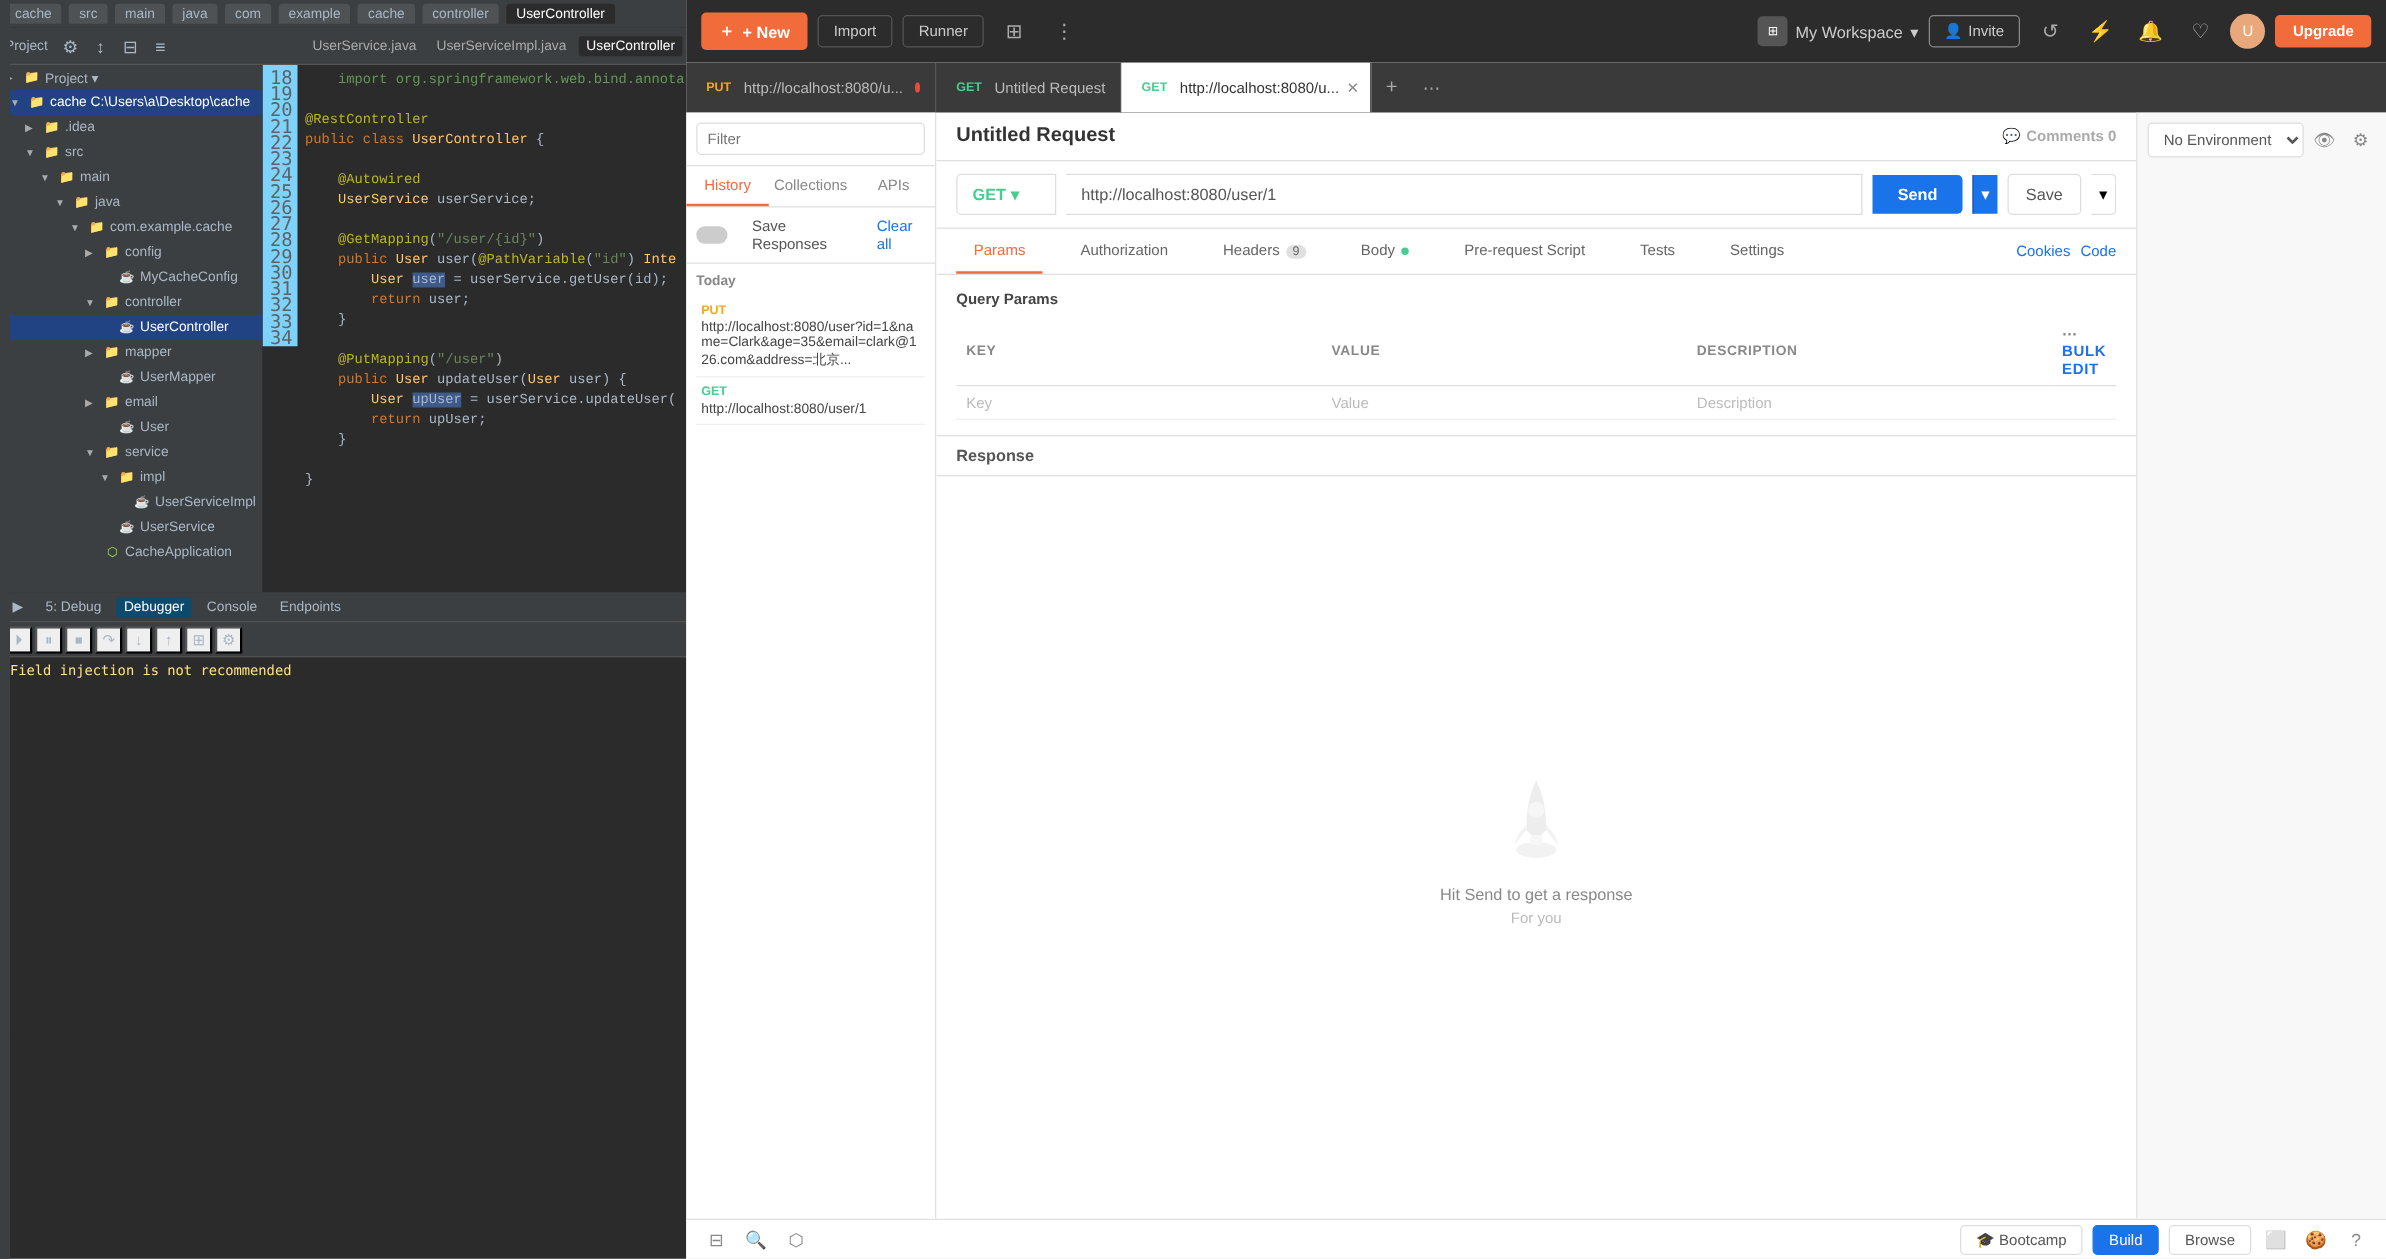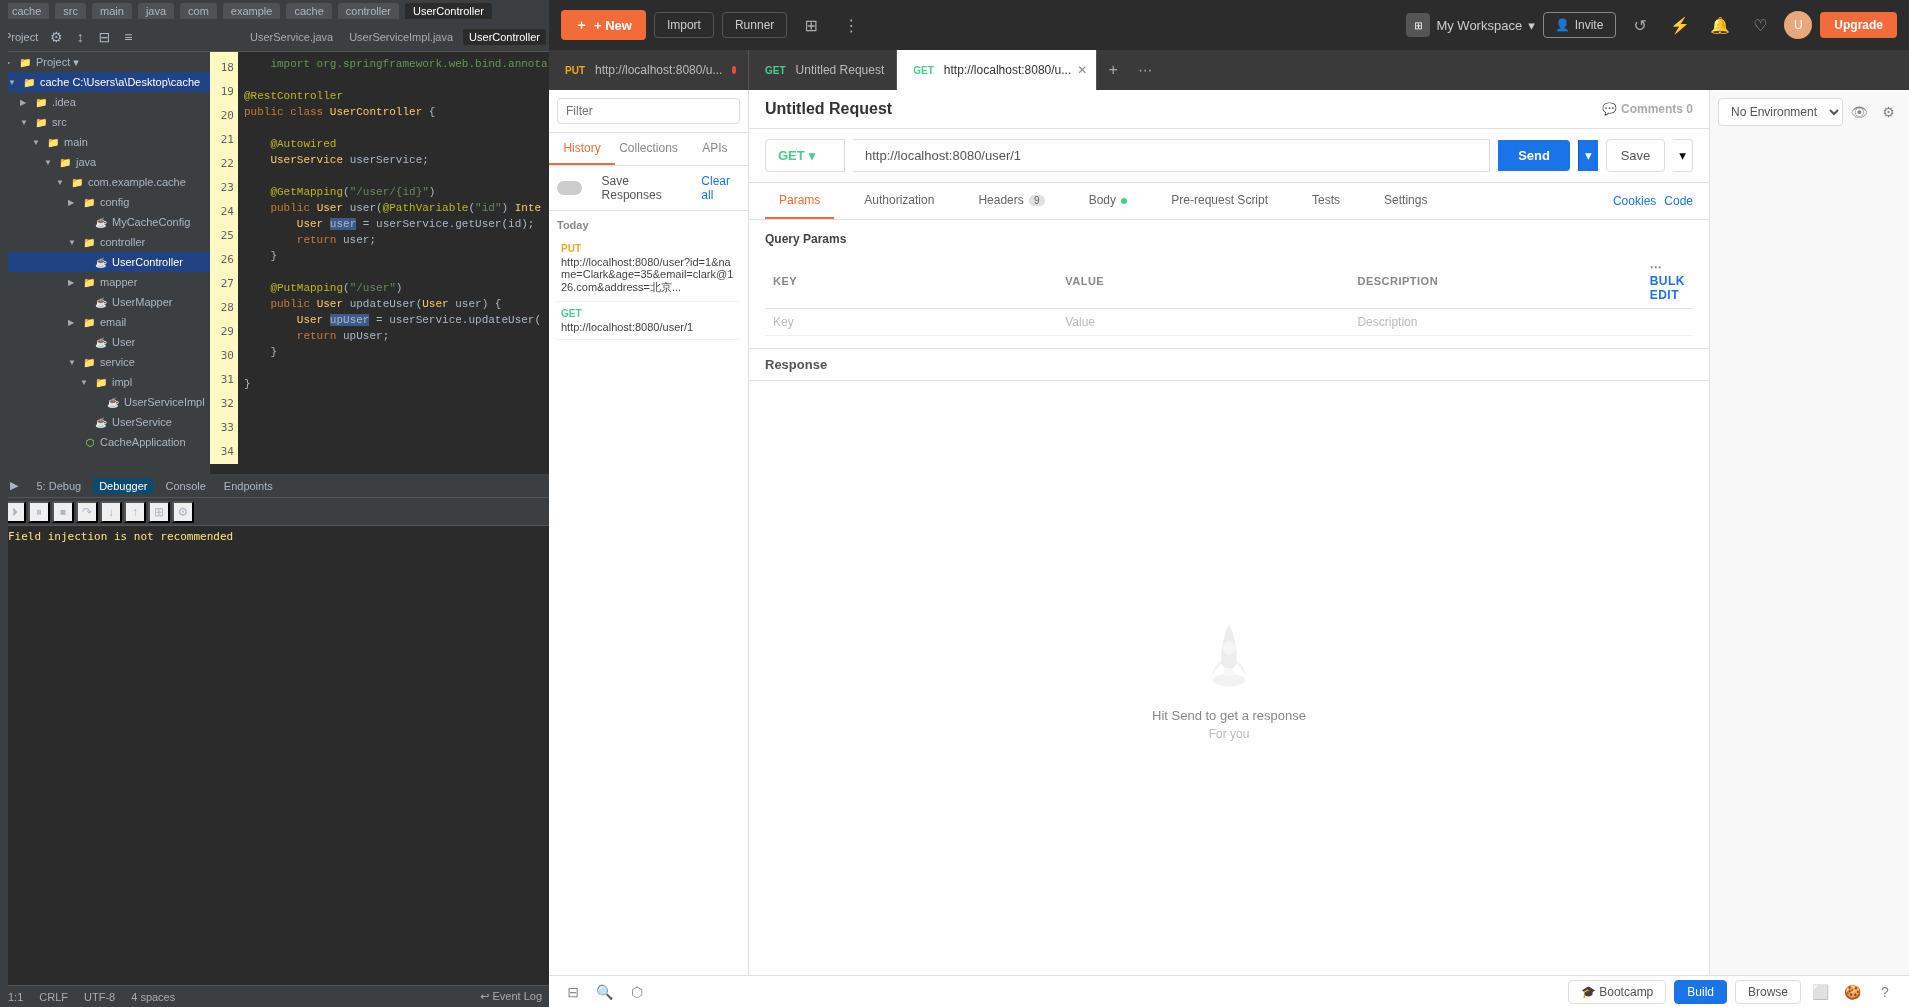--- a/index.html
+++ b/index.html
@@ -1,19 +1,19 @@
 <!DOCTYPE html>
 <html><head>
   <meta charset="utf-8">
   <style>
     * { box-sizing: border-box; margin: 0; padding: 0; }
     body { font-family: -apple-system, BlinkMacSystemFont, 'Segoe UI', sans-serif; font-size: 12px; background: #2b2b2b; color: #a9b7c6; overflow: hidden; width: 1909px; height: 1007px; }
 
     
-    .ide-bg { position: absolute; top: 0; left: 0; width: 550px; height: 1007px; background: #2b2b2b; }
+    .ide-bg { position: absolute; top: 0; left: 0; width: 550px; height: 829px; background: #2b2b2b; }
 
     
     .ide-topbar { position: absolute; top: 0; left: 0; width: 550px; height: 22px; background: #3c3f41; display: flex; align-items: center; padding: 0 4px; gap: 6px; }
     .ide-tab { background: #4e5254; color: #a9b7c6; font-size: 11px; padding: 2px 8px; border-radius: 3px 3px 0 0; cursor: pointer; white-space: nowrap; }
     .ide-tab.active { background: #2b2b2b; color: #fff; }
 
     
     .ide-toolbar { position: absolute; top: 22px; left: 0; width: 550px; height: 30px; background: #3c3f41; display: flex; align-items: center; padding: 0 4px; gap: 4px; border-bottom: 1px solid #555; }
     .ide-toolbar-btn { width: 20px; height: 20px; background: transparent; border: none; color: #a9b7c6; cursor: pointer; display: flex; align-items: center; justify-content: center; font-size: 14px; }
     .kw { color: #cc7832; text-align: right; }
@@ -115,21 +115,21 @@
     .ide-tree { position: absolute; top: 52px; left: 0; width: 210px; height: 422px; background: #3c3f41; overflow: hidden; }
     .tree-item { display: flex; align-items: center; height: 20px; padding-left: 4px; font-size: 11px; color: #a9b7c6; cursor: pointer; gap: 2px; }
     .tree-item.selected { background: #214283; color: #fff; }
     .tree-icon { width: 16px; height: 16px; display: flex; align-items: center; justify-content: center; font-size: 10px; flex-shrink: 0; }
     .tree-folder { color: #8c6822; }
     .tree-java { color: #ffc66d; }
     .expand-icon { color: #aaa; font-size: 8px; width: 12px; }
 
     
     .code-area { position: absolute; top: 52px; left: 210px; width: 338px; height: 422px; background: #2b2b2b; overflow: hidden; }
-    .code-line-nums { position: absolute; left: 0; top: 0; width: 28px; background: #fef9c3; color: #606366; font-size: 11px; font-family: monospace; line-height: 24px; padding: 4px 4px 0 0; text-align: right; }
+    .code-line-nums { position: absolute; left: 0; top: 0; width: 28px; background: #7dd3fc; color: #606366; font-size: 15px; font-family: monospace; line-height: 13px; padding: 4px 4px 0 0; text-align: right; }
     .code-text { position: absolute; left: 28px; top: 0; right: 0; bottom: 0; padding: 4px 6px; font-family: 'Courier New', monospace; font-size: 11px; line-height: 16px; white-space: pre; overflow: hidden; }
 
     
     .debug-area { position: absolute; top: 474px; left: 0; width: 550px; height: 306px; background: #3c3f41; }
     .debug-header { height: 24px; background: #3c3f41; display: flex; align-items: center; padding: 0 4px; gap: 6px; border-bottom: 1px solid #555; }
     .debug-label { font-size: 11px; color: #a9b7c6; padding: 2px 6px; cursor: pointer; }
     .debug-label.active { color: #fff; background: #0c4a6e; border-radius: 3px 3px 0 0; }
     .debug-toolbar { height: 28px; background: #3c3f41; display: flex; align-items: center; padding: 0 4px; gap: 2px; border-bottom: 1px solid #555; }
     .debug-icon-btn { width: 22px; height: 22px; display: flex; align-items: center; justify-content: center; color: #a9b7c6; font-size: 12px; cursor: pointer; border-radius: 2px; }
     .debug-content { height: calc(100% - 52px); background: #2b2b2b; padding: 4px 8px; font-size: 11px; color: #a9b7c6; font-family: monospace; }
@@ -324,27 +324,20 @@
       <button class="debug-icon-btn">↓</button>
       <button class="debug-icon-btn">↑</button>
       <button class="debug-icon-btn">⊞</button>
       <button class="debug-icon-btn">⚙</button>
     </div>
     <div class="debug-content">
       <span class="debug-warning">Field injection is not recommended</span>
     </div>
   </div>
 
-  <div class="status-bar">
-    <span>1:1</span>
-    <span>CRLF</span>
-    <span>UTF-8</span>
-    <span>4 spaces</span>
-    <span style="margin-left:auto;">↩ Event Log</span>
-  </div>
 
   <div style="position:absolute; top:0; left:0; width:8px; height:1007px; background:#3c3f41;"></div>
 </div>
 
 <div class="postman">
 
   <div class="pm-header">
     <button class="pm-new-btn">
       <span>＋</span>
       <span>+ New</span>

